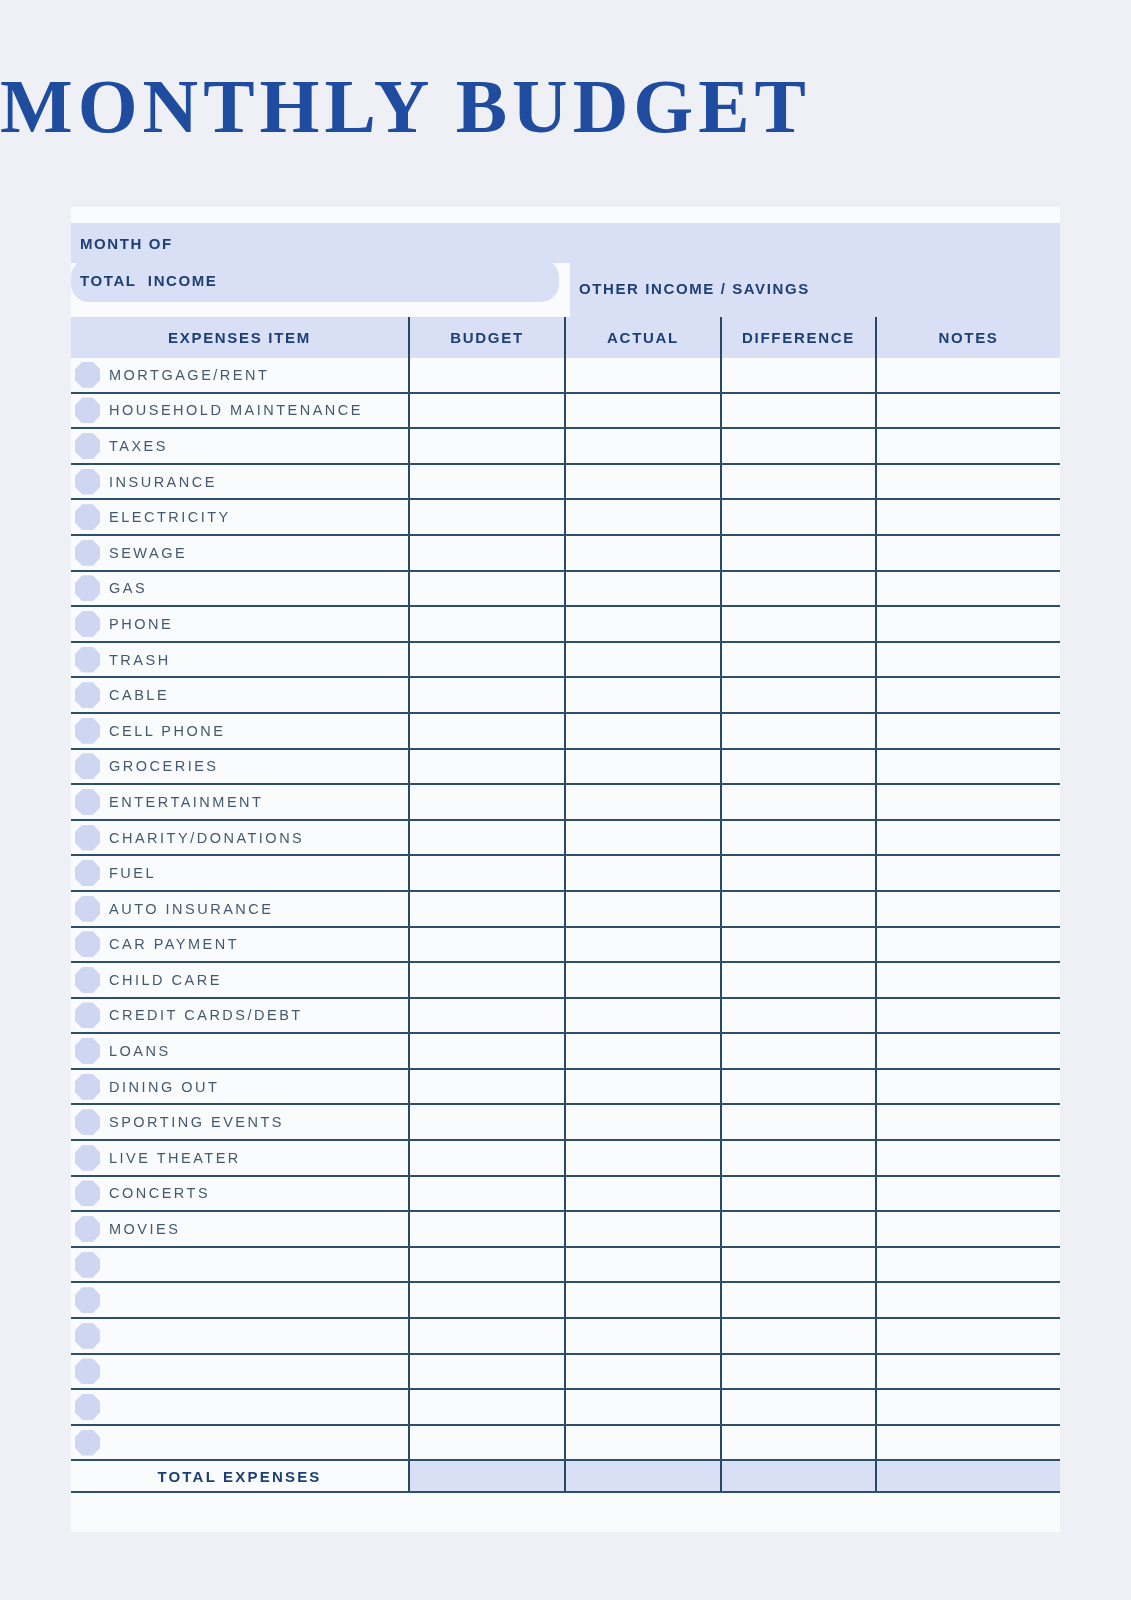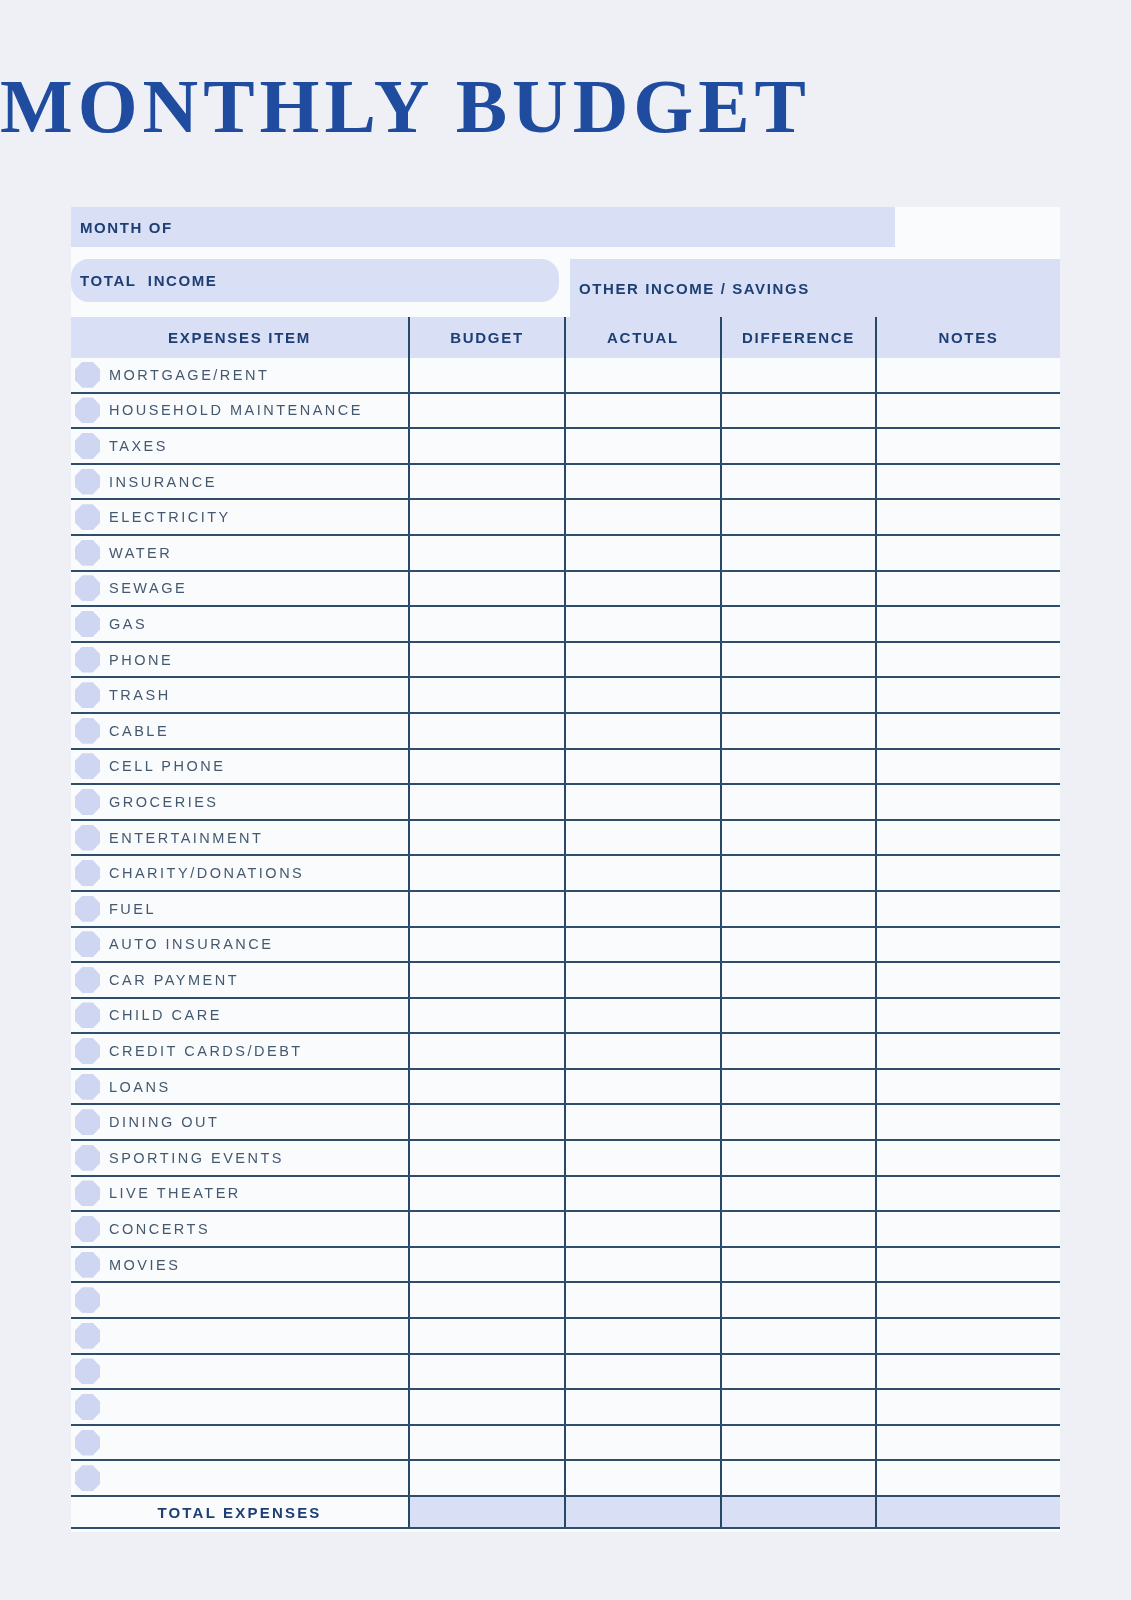--- a/index.html
+++ b/index.html
@@ -40,21 +40,21 @@
     padding-left: 9px;
     box-sizing: border-box;
   }
   .bar-label {
     font-weight: bold;
     font-size: 15px;
     letter-spacing: 1.6px;
     color: var(--navy_text, #1d3f74);
     white-space: pre;
   }
-  .month-bar  { left: 0;     top: 0;    width: 824px; height: 40px; }
+  .month-bar  { left: 0;     top: 16px;    width: 989px; height: 40px; }
   .income-bar { left: 0;     top: 52px; width: 488px; height: 43px; border-radius: 18px; }
   .other-bar  { left: 499px; top: 52px; width: 490px; height: 59px; }
 
   .table {
     position: absolute;
     left: 0;
     top: 110px;
     width: 989px;
   }
   .row {
@@ -199,30 +199,20 @@
     <div class="cell c1">
       <span class="bullet"></span>
       <span class="item-label">ELECTRICITY</span>
     </div>
     <div class="cell c2"></div>
     <div class="cell c3"></div>
     <div class="cell c4"></div>
     <div class="cell c5"></div>
   </div>
 
-  <div class="row data-row">
-    <div class="cell c1">
-      <span class="bullet"></span>
-      <span class="item-label">WATER</span>
-    </div>
-    <div class="cell c2"></div>
-    <div class="cell c3"></div>
-    <div class="cell c4"></div>
-    <div class="cell c5"></div>
-  </div>
 
   <div class="row data-row">
     <div class="cell c1">
       <span class="bullet"></span>
       <span class="item-label">SEWAGE</span>
     </div>
     <div class="cell c2"></div>
     <div class="cell c3"></div>
     <div class="cell c4"></div>
     <div class="cell c5"></div>

